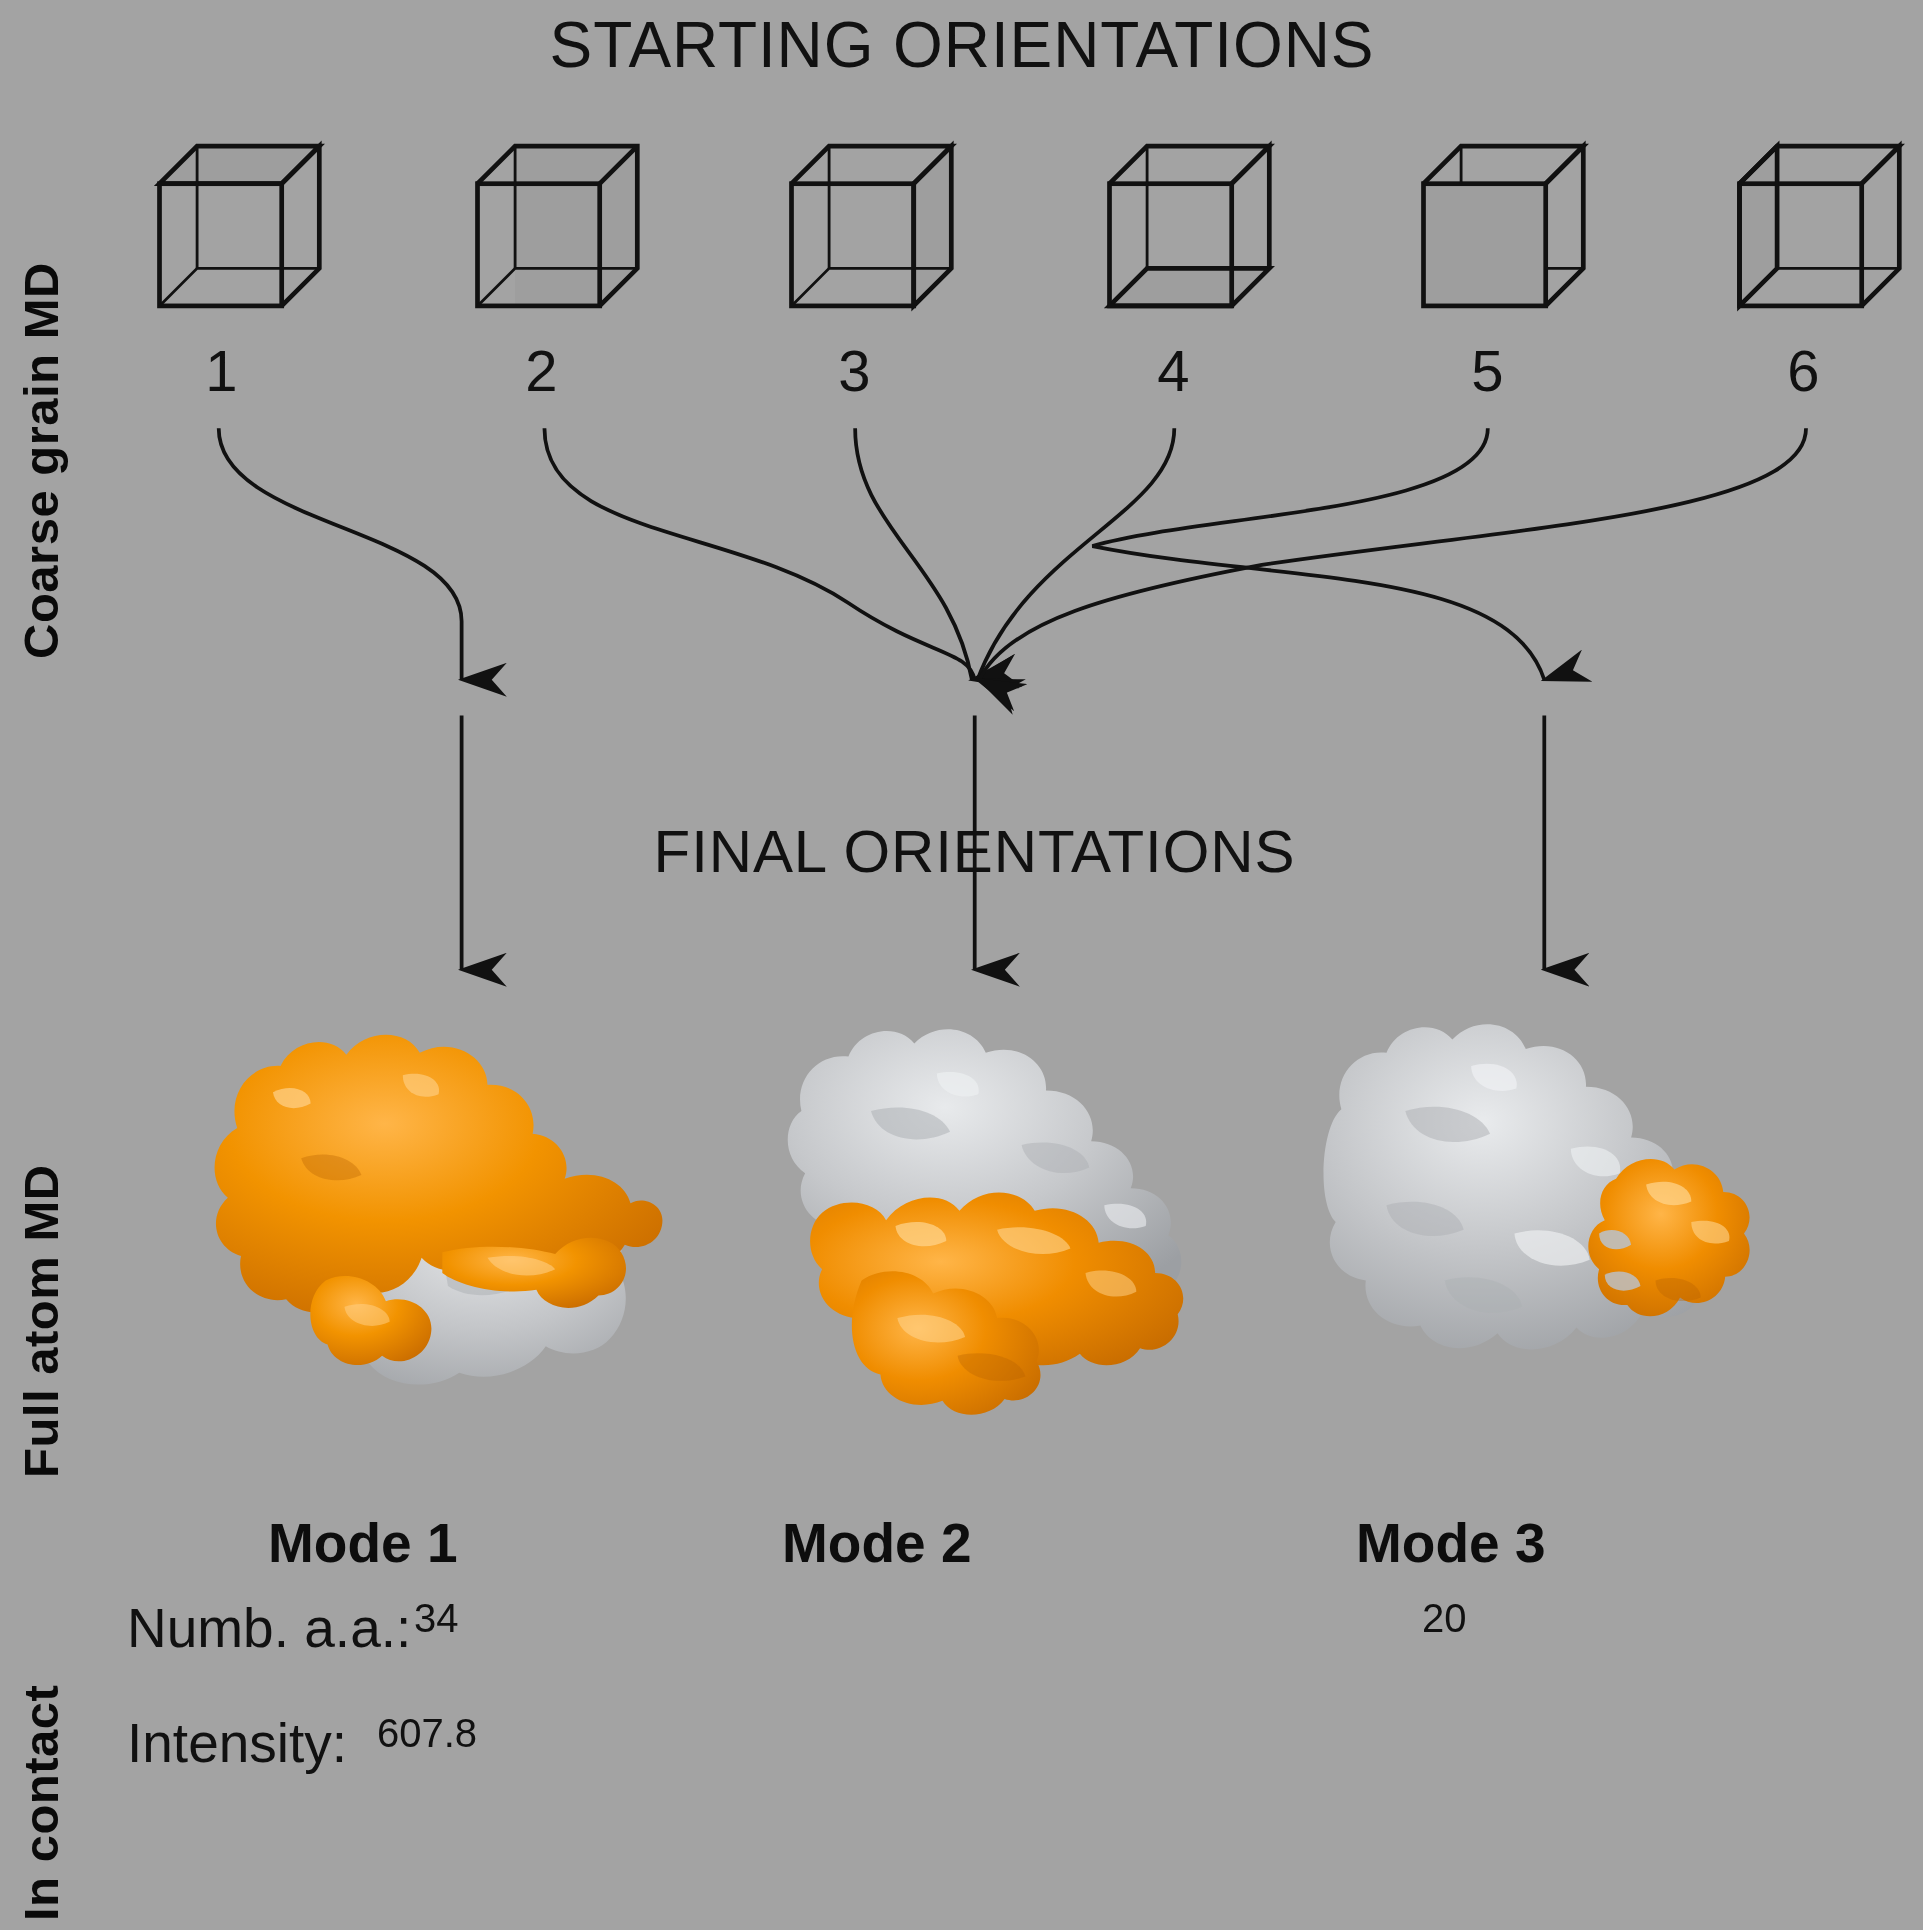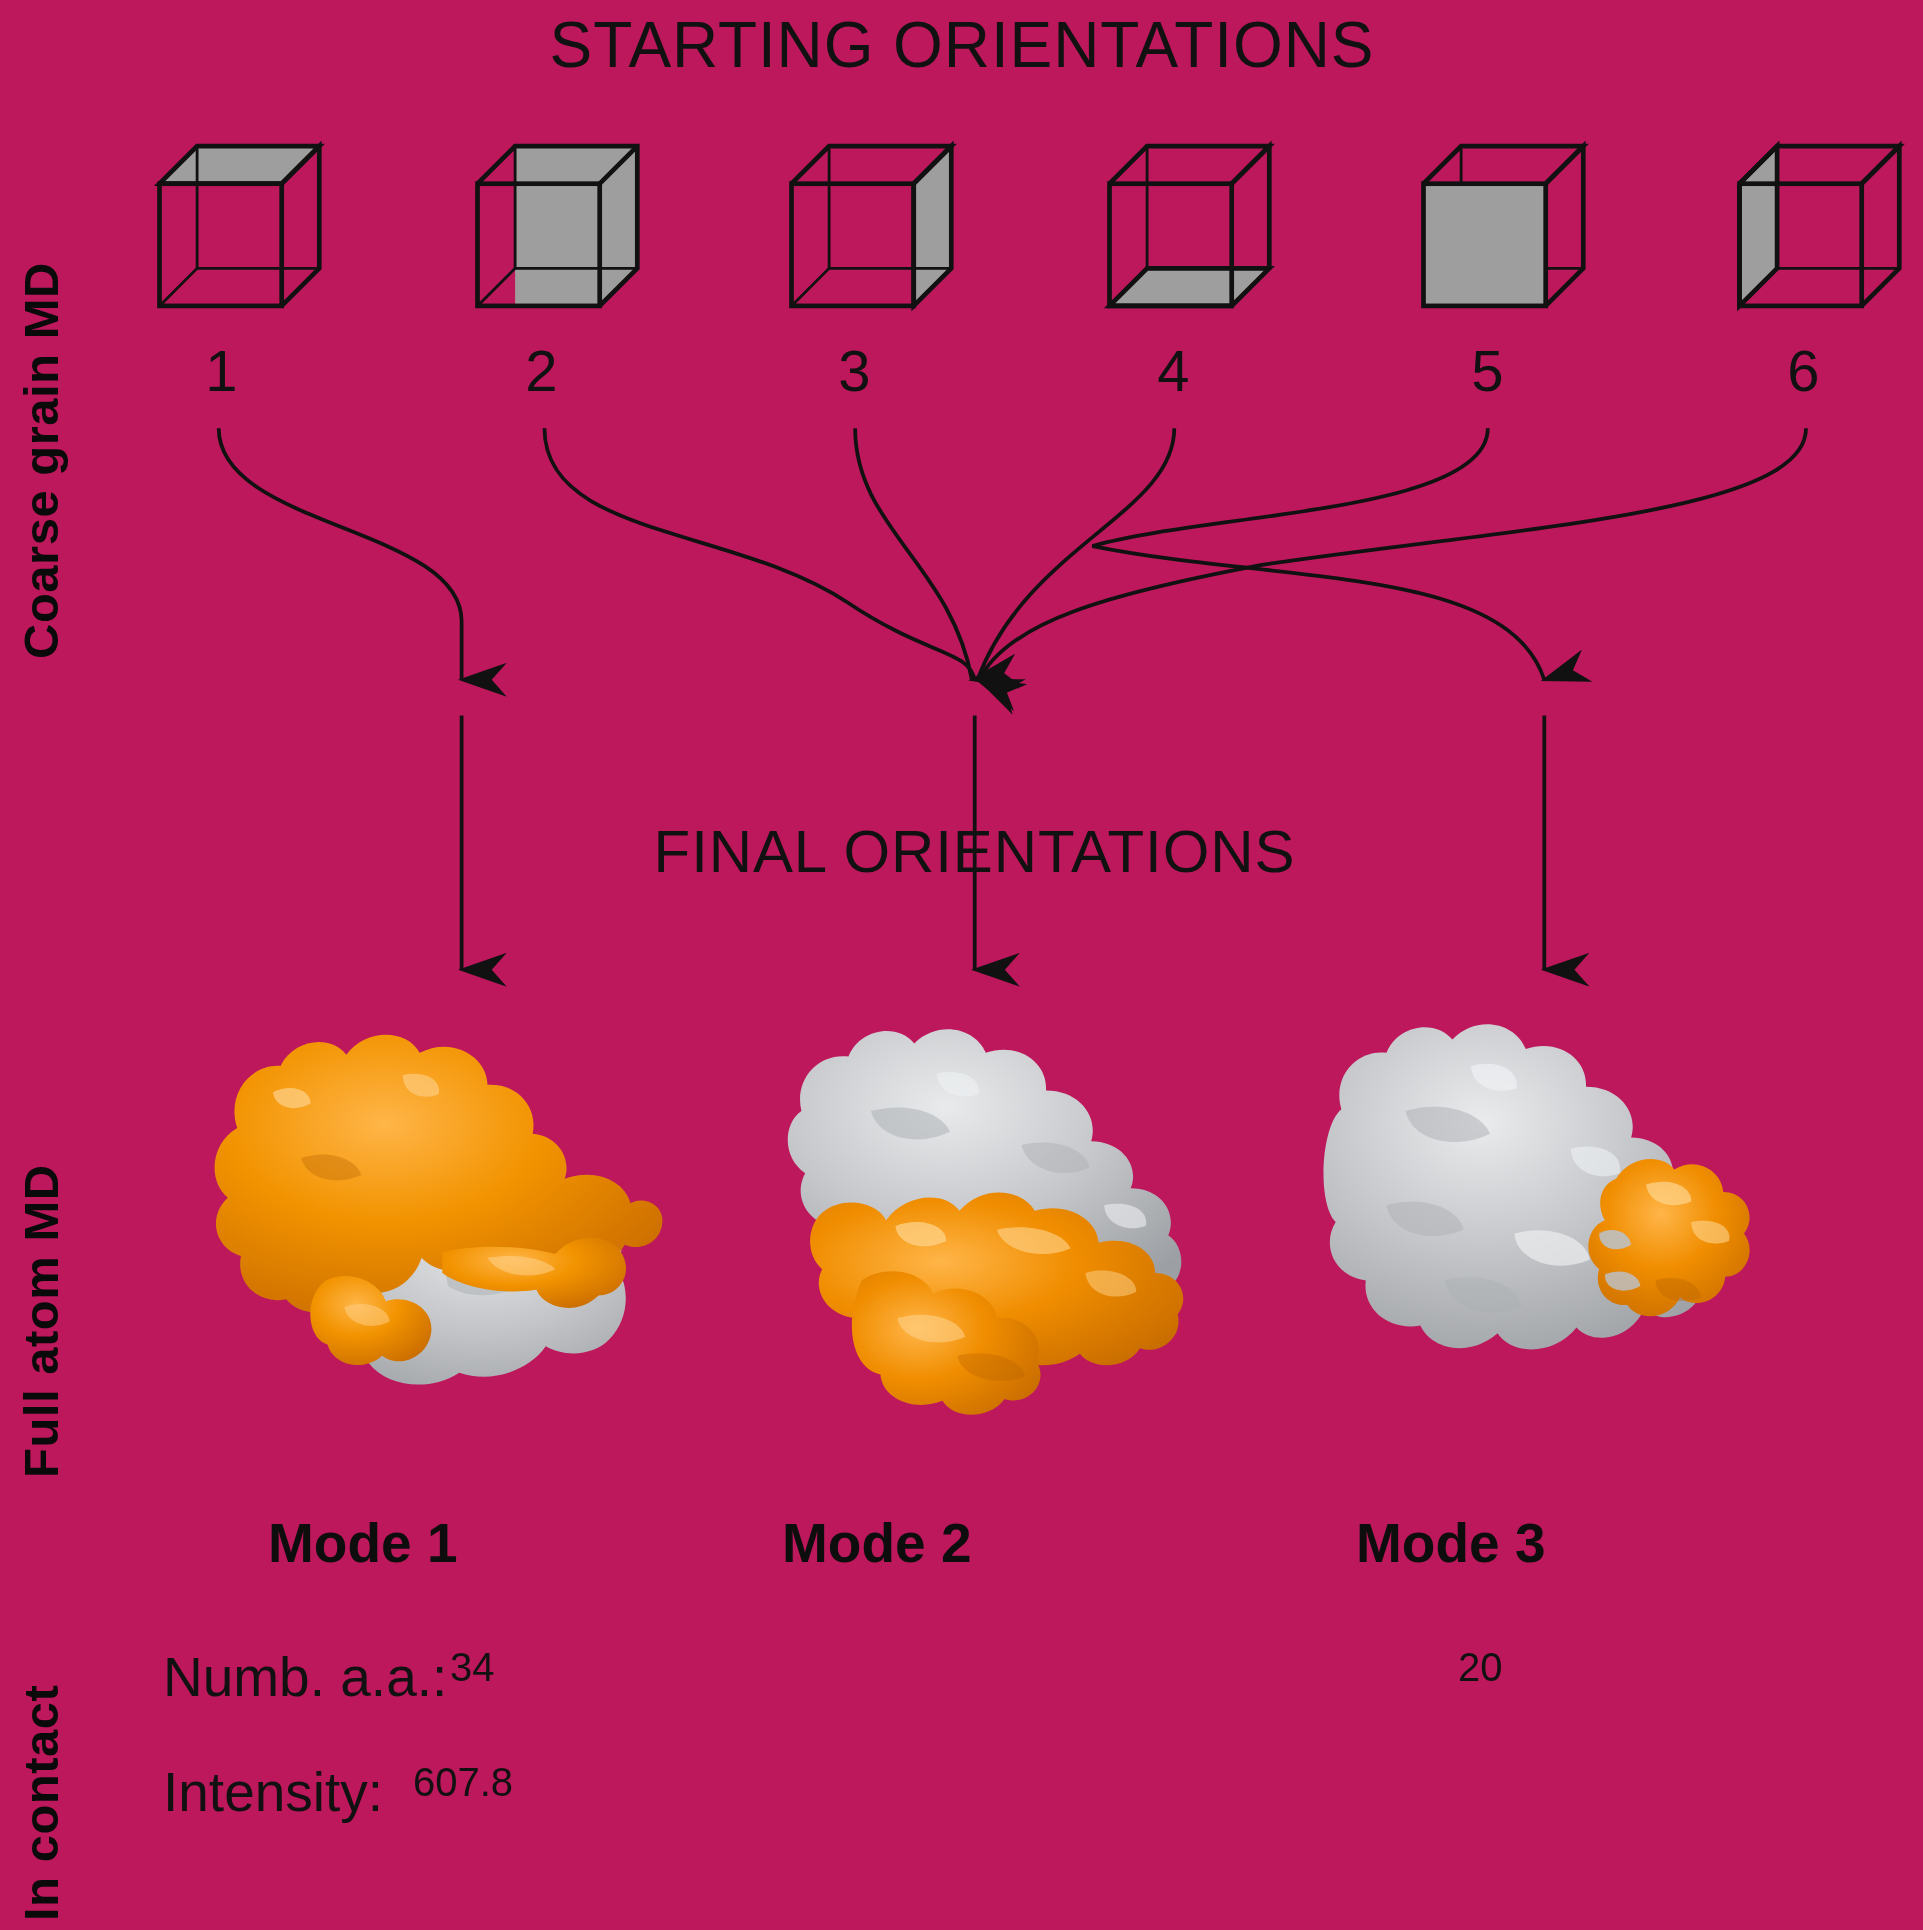--- a/index.html
+++ b/index.html
@@ -8,21 +8,21 @@
     background: #ffffff;
   }
   body {
     font-family: "Liberation Sans", sans-serif;
     color: #0a0a0a;
   }
   #figure {
     position: relative;
     width: 1924px;
     height: 1930px;
-    background: #be185d;
+    background: #a3a3a3;
     overflow: hidden;
     text-decoration: underline;
   }
 
   
   .fig-title {
     position: absolute;
     left: 0;
     width: 1924px;
     text-align: center;
@@ -120,23 +120,22 @@
     text-align: left;
     font-size: 55px;
     font-weight: bold;
     color: #0d0d0d;
   }
 
   
   #data-table {
     position: absolute;
     left: 0;
-    top: 1645px;
+    top: 1596px;
     width: 1528px;
-    padding-left: 36px;
   }
   .data-row {
     position: relative;
     height: 115px;
   }
   .row-label {
     position: absolute;
     left: 127px;
     top: 0;
     font-size: 55px;

